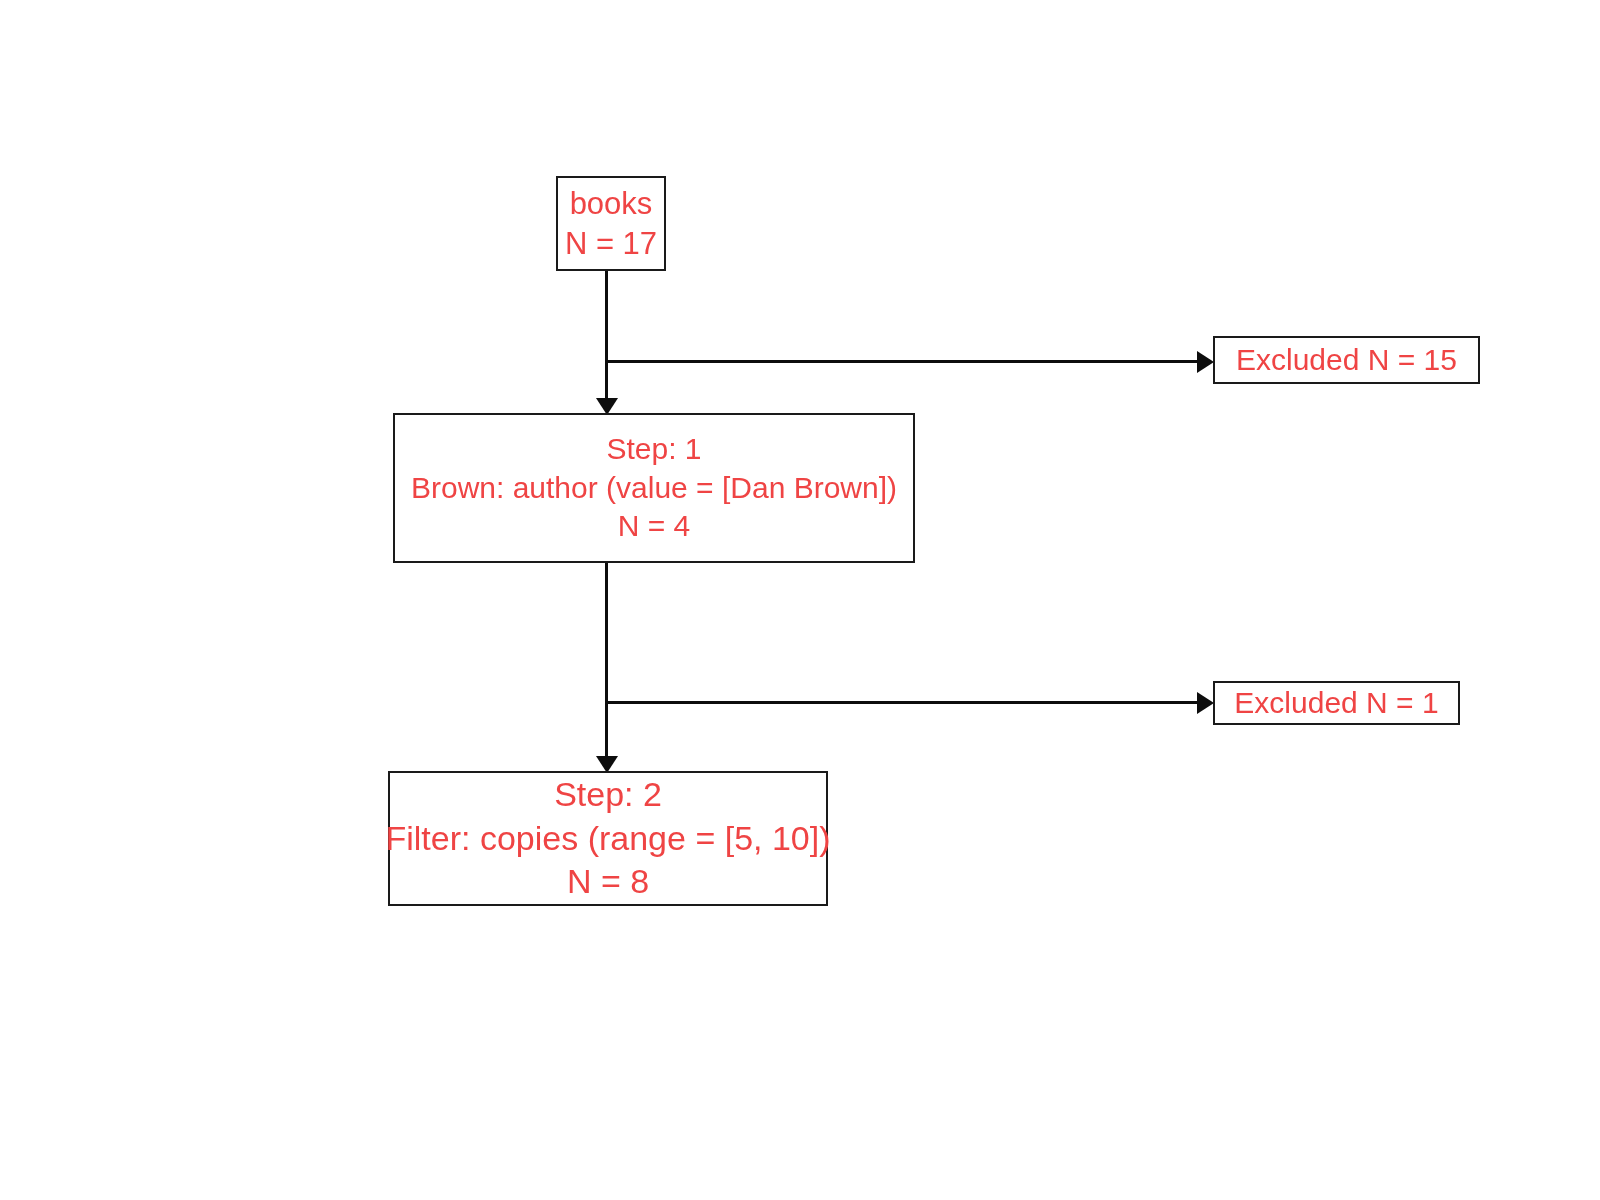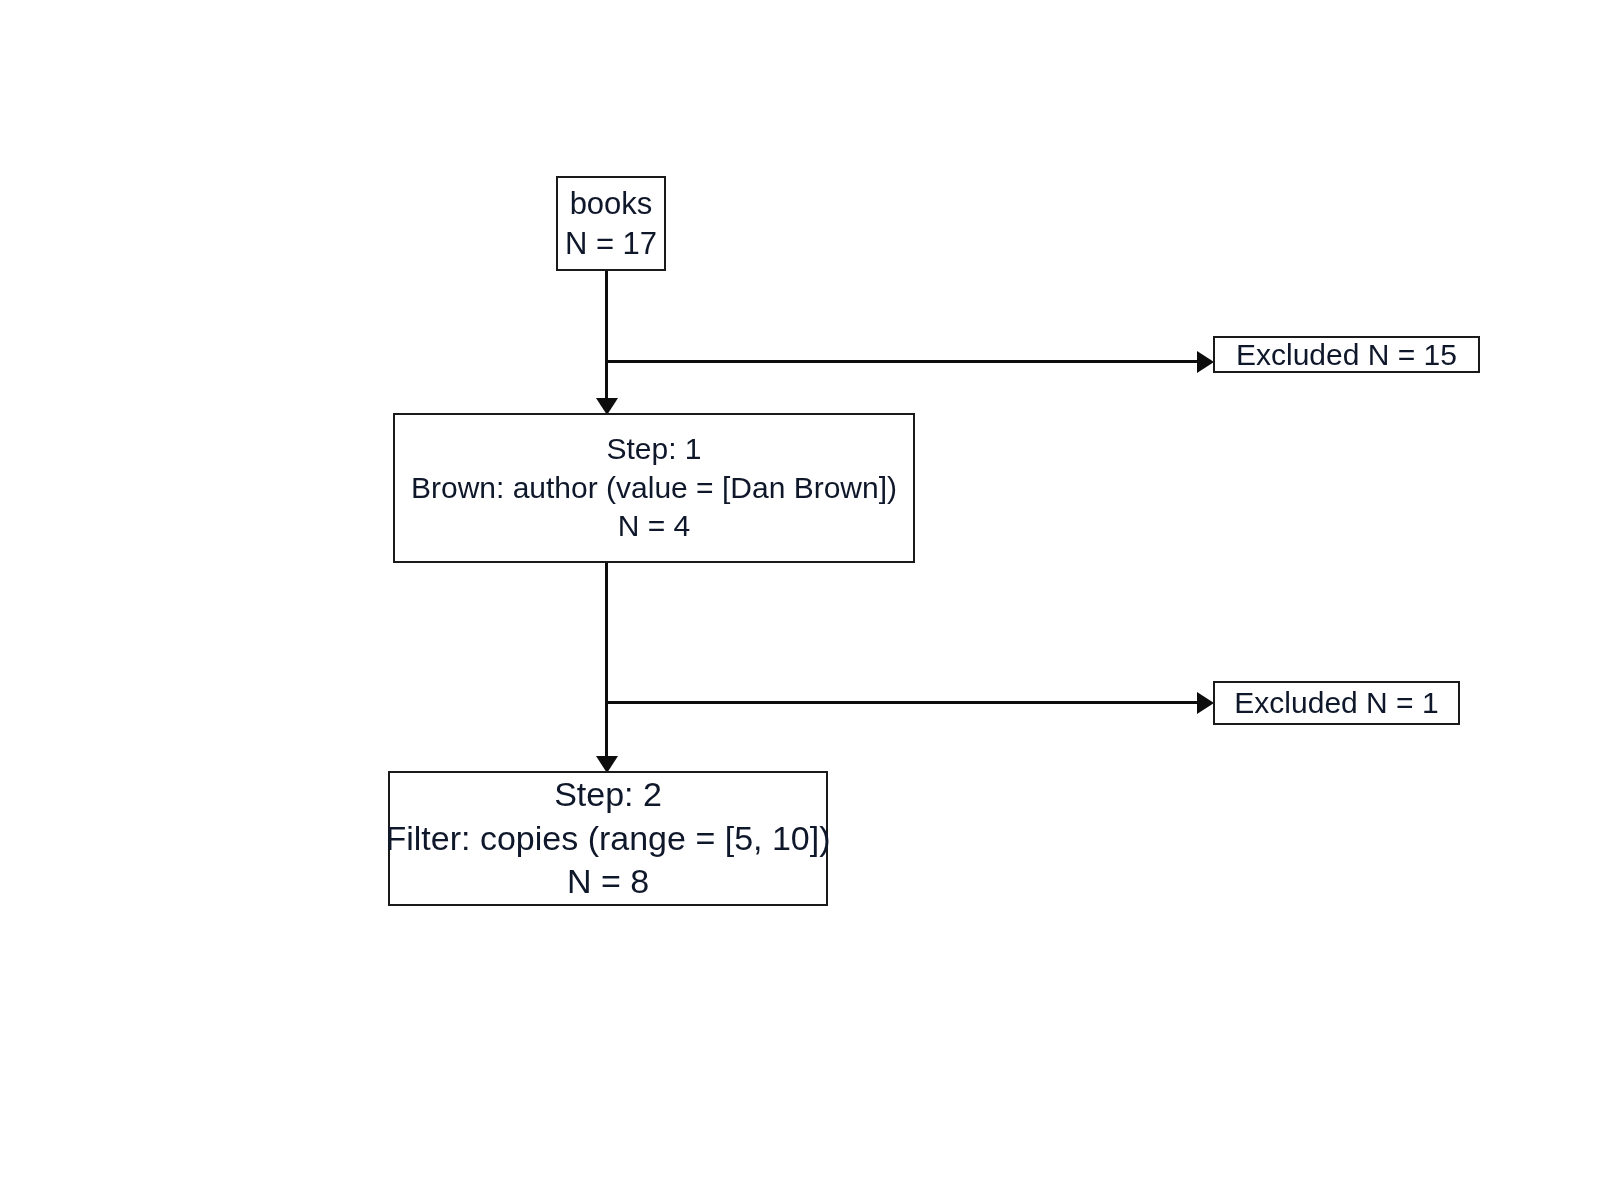--- a/index.html
+++ b/index.html
@@ -6,21 +6,21 @@
     margin: 0;
     padding: 0;
     background: #ffffff;
   }
   #canvas {
     position: relative;
     width: 1600px;
     height: 1200px;
     background: #ffffff;
     font-family: "Liberation Sans", sans-serif;
-    color: #0f172a;
+    color: #ef4444;
     overflow: hidden;
   }
 
   
   .node {
     position: absolute;
     box-sizing: border-box;
     border: 2px solid #1a1a1a;
     background: #ffffff;
     display: flex;
@@ -75,21 +75,21 @@
     justify-content: center;
     white-space: nowrap;
     font-size: 30px;
     padding: 0 7px;
     z-index: 3;
   }
   #node-excluded-1 {
     left: 1213px;
     top: 336px;
     width: 267px;
-    height: 37px;
+    height: 48px;
   }
   #node-excluded-2 {
     left: 1213px;
     top: 681px;
     width: 247px;
     height: 44px;
   }
 
   
   .edge-v {

